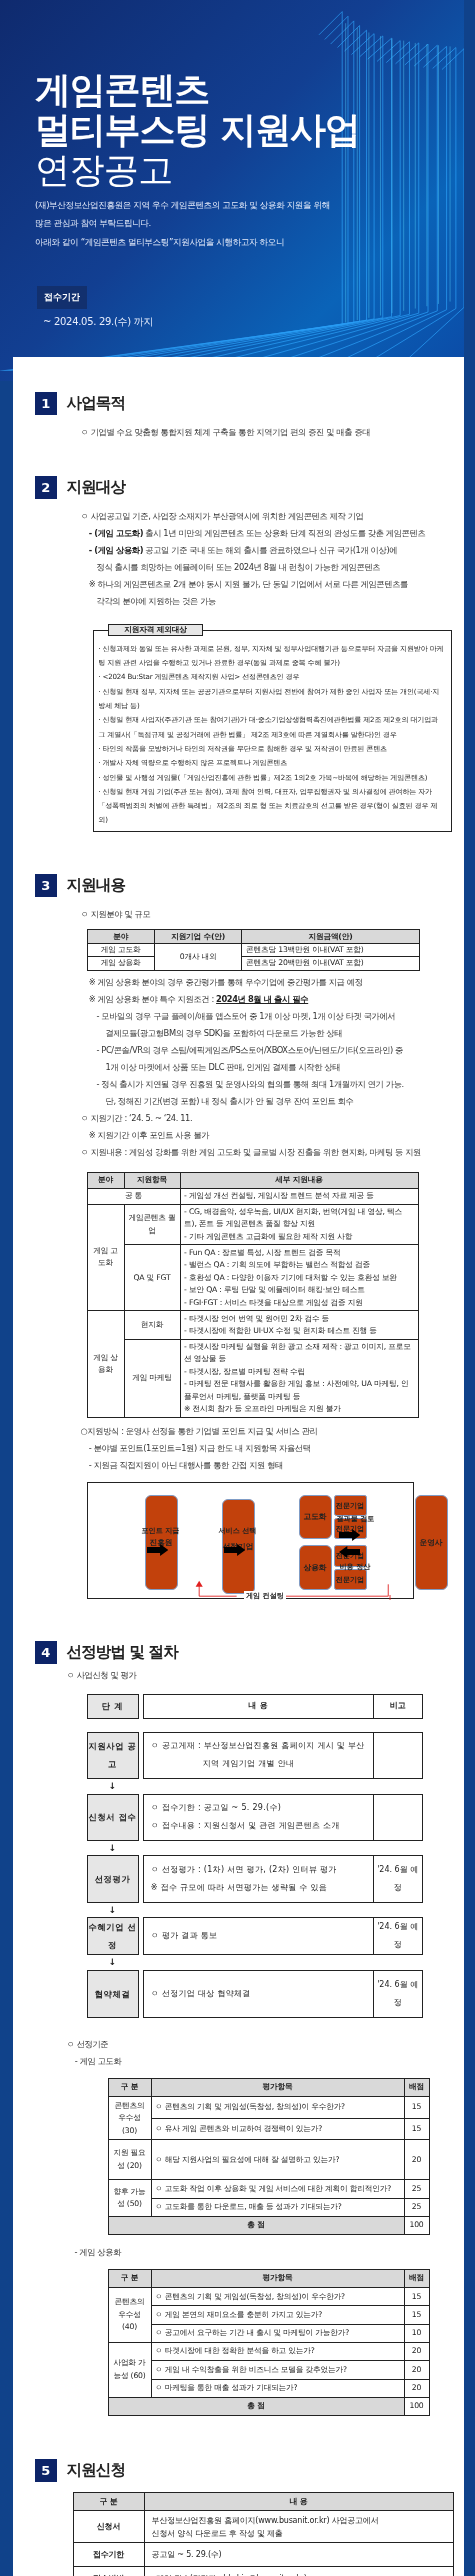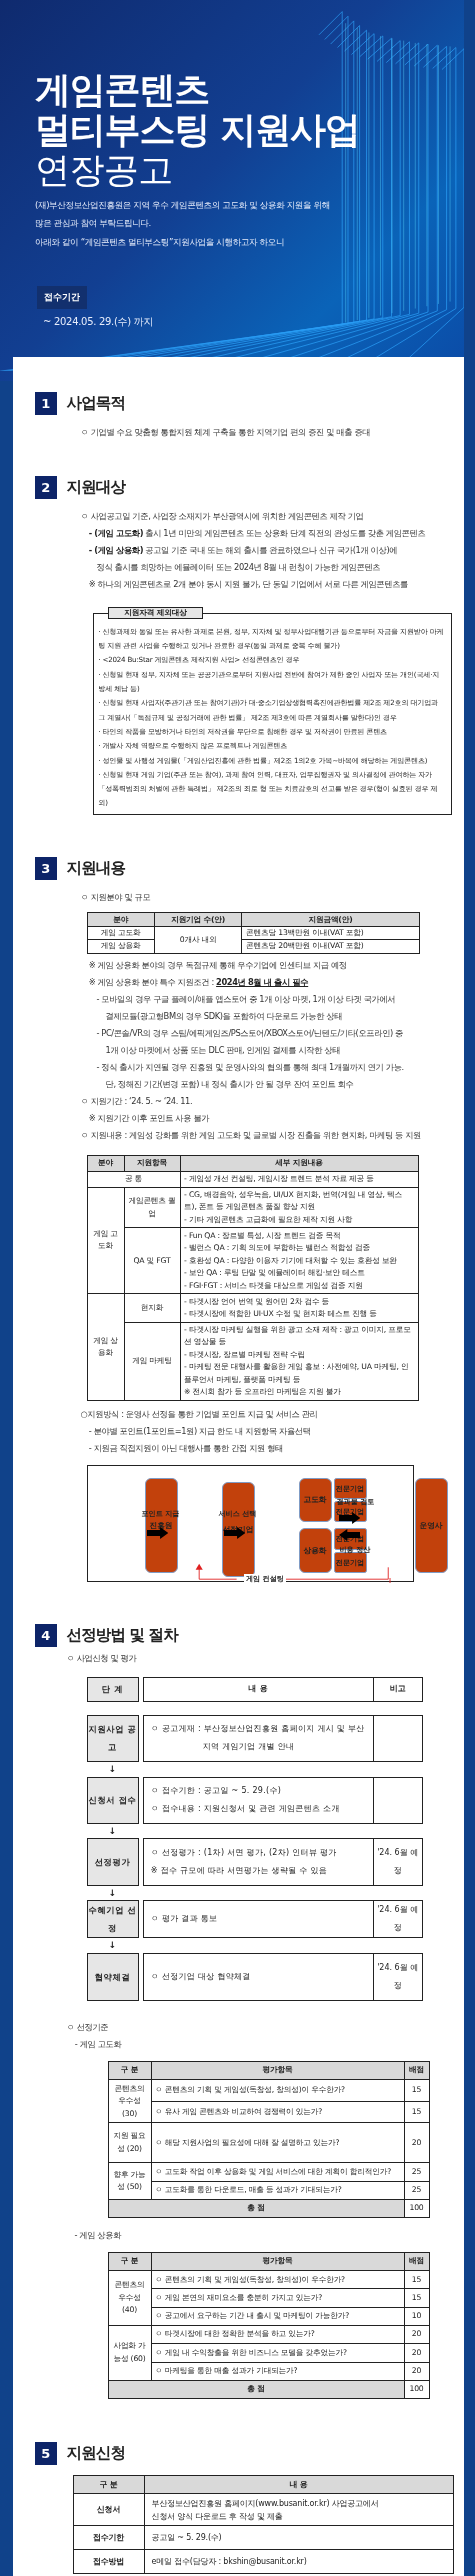--- a/index.html
+++ b/index.html
@@ -122,20 +122,21 @@
     <div class="sec-head">
       <div class="sec-num">2</div>
       <div class="sec-title">지원대상</div>
     </div>
     <div class="body-txt">
       <div>ㅇ 사업공고일 기준, 사업장 소재지가 부산광역시에 위치한 게임콘텐츠 제작 기업</div>
       <div class="ind1"><span class="b">- (게임 고도화)</span><span> 출시 1년 미만의 게임콘텐츠 또는 상용화 단계 직전의 완성도를 갖춘 게임콘텐츠</span></div>
       <div class="ind1"><span class="b">- (게임 상용화)</span><span> 공고일 기준 국내 또는 해외 출시를 완료하였으나 신규 국가(1개 이상)에</span></div>
       <div class="ind2">정식 출시를 희망하는 에뮬레이터 또는 2024년 8월 내 런칭이 가능한 게임콘텐츠</div>
       <div class="ind1">※ 하나의 게임콘텐츠로 2개 분야 동시 지원 불가, 단 동일 기업에서 서로 다른 게임콘텐츠를</div>
+      <div class="ind2">각각의 분야에 지원하는 것은 가능</div>
     </div>
     <div class="excl">
       <div class="excl-tag">지원자격 제외대상</div>
       <div>· 신청과제와 동일 또는 유사한 과제로 본원, 정부, 지자체 및 정부사업대행기관 등으로부터 자금을 지원받아 마케팅 지원 관련 사업을 수행하고 있거나 완료한 경우(동일 과제로 중복 수혜 불가)</div>
       <div>· &lt;2024 Bu:Star 게임콘텐츠 제작지원 사업&gt; 선정콘텐츠인 경우</div>
       <div>· 신청일 현재 정부, 지자체 또는 공공기관으로부터 지원사업 전반에 참여가 제한 중인 사업자 또는 개인(국세·지방세 체납 등)</div>
       <div>· 신청일 현재 사업자(주관기관 또는 참여기관)가 대·중소기업상생협력촉진에관한법률 제2조 제2호의 대기업과 그 계열사(「독점규제 및 공정거래에 관한 법률」 제2조 제3호에 따른 계열회사를 말한다)인 경우</div>
       <div>· 타인의 작품을 모방하거나 타인의 저작권을 무단으로 침해한 경우 및 저작권이 만료된 콘텐츠</div>
       <div>· 개발사 자체 역량으로 수행하지 않은 프로젝트나 게임콘텐츠</div>
       <div>· 성인물 및 사행성 게임물(「게임산업진흥에 관한 법률」제2조 1의2호 가목~바목에 해당하는 게임콘텐츠)</div>
@@ -162,21 +163,21 @@
         <td class="center" rowspan="2">0개사 내외</td>
         <td>콘텐츠당 13백만원 이내(VAT 포함)</td>
       </tr>
       <tr>
         <td class="center">게임 상용화</td>
         <td>콘텐츠당 20백만원 이내(VAT 포함)</td>
       </tr>
     </tbody>
       </table>
     <div class="body-txt">
-      <div class="ind1">※ 게임 상용화 분야의 경우 독점규제 통해 우수기업에 인센티브 지급 예정</div>
+      <div class="ind1">※ 게임 상용화 분야의 경우 중간평가를 통해 우수기업에 중간평가를 지급 예정</div>
       <div class="ind1"><span>※ 게임 상용화 분야 특수 지원조건 : </span><span class="b u">2024년 8월 내 출시 필수</span></div>
       <div class="ind2">- 모바일의 경우 구글 플레이/애플 앱스토어 중 1개 이상 마켓, 1개 이상 타겟 국가에서</div>
       <div class="ind2" style="padding-left:25px">결제모듈(광고형BM의 경우 SDK)을 포함하여 다운로드 가능한 상태</div>
       <div class="ind2">- PC/콘솔/VR의 경우 스팀/에픽게임즈/PS스토어/XBOX스토어/닌텐도/기타(오프라인) 중</div>
       <div class="ind2" style="padding-left:25px">1개 이상 마켓에서 상품 또는 DLC 판매, 인게임 결제를 시작한 상태</div>
       <div class="ind2">- 정식 출시가 지연될 경우 진흥원 및 운영사와의 협의를 통해 최대 1개월까지 연기 가능.</div>
       <div class="ind2" style="padding-left:25px">단, 정해진 기간(변경 포함) 내 정식 출시가 안 될 경우 잔여 포인트 회수</div>
       <div>ㅇ 지원기간 : ‘24. 5. ~ ‘24. 11.</div>
       <div class="ind1">※ 지원기간 이후 포인트 사용 불가</div>
       <div>ㅇ 지원내용 : 게임성 강화를 위한 게임 고도화 및 글로벌 시장 진출을 위한 현지화, 마케팅 등 지원</div>

